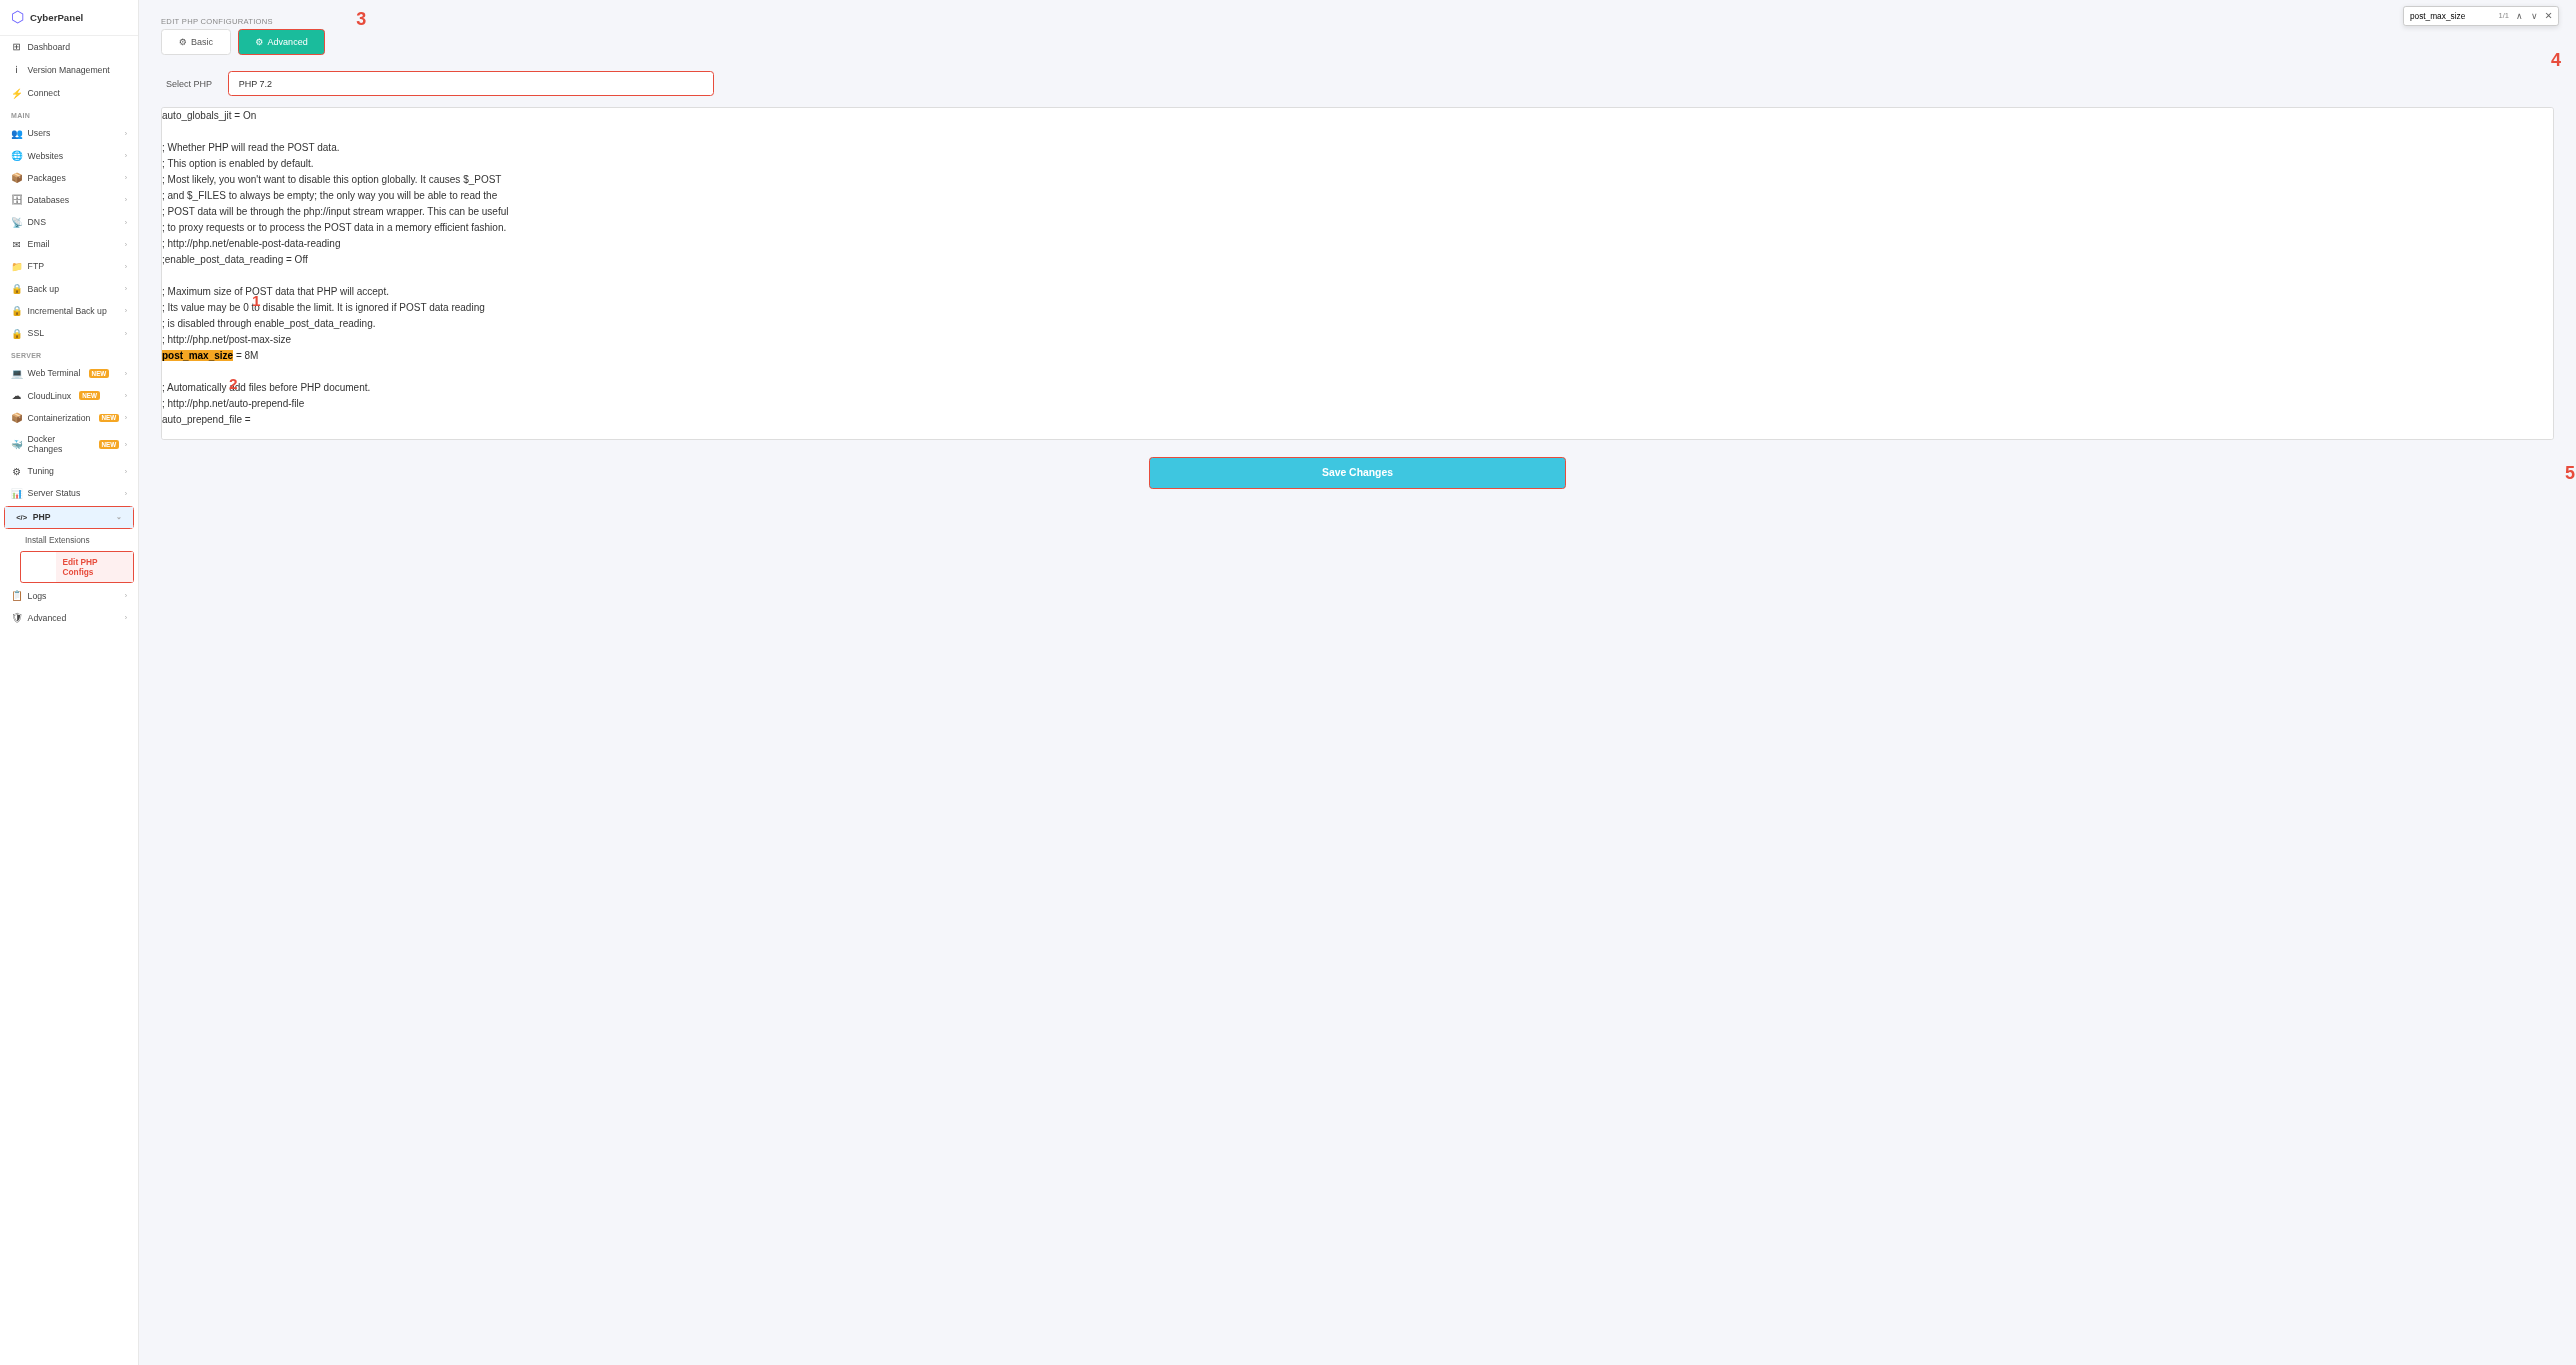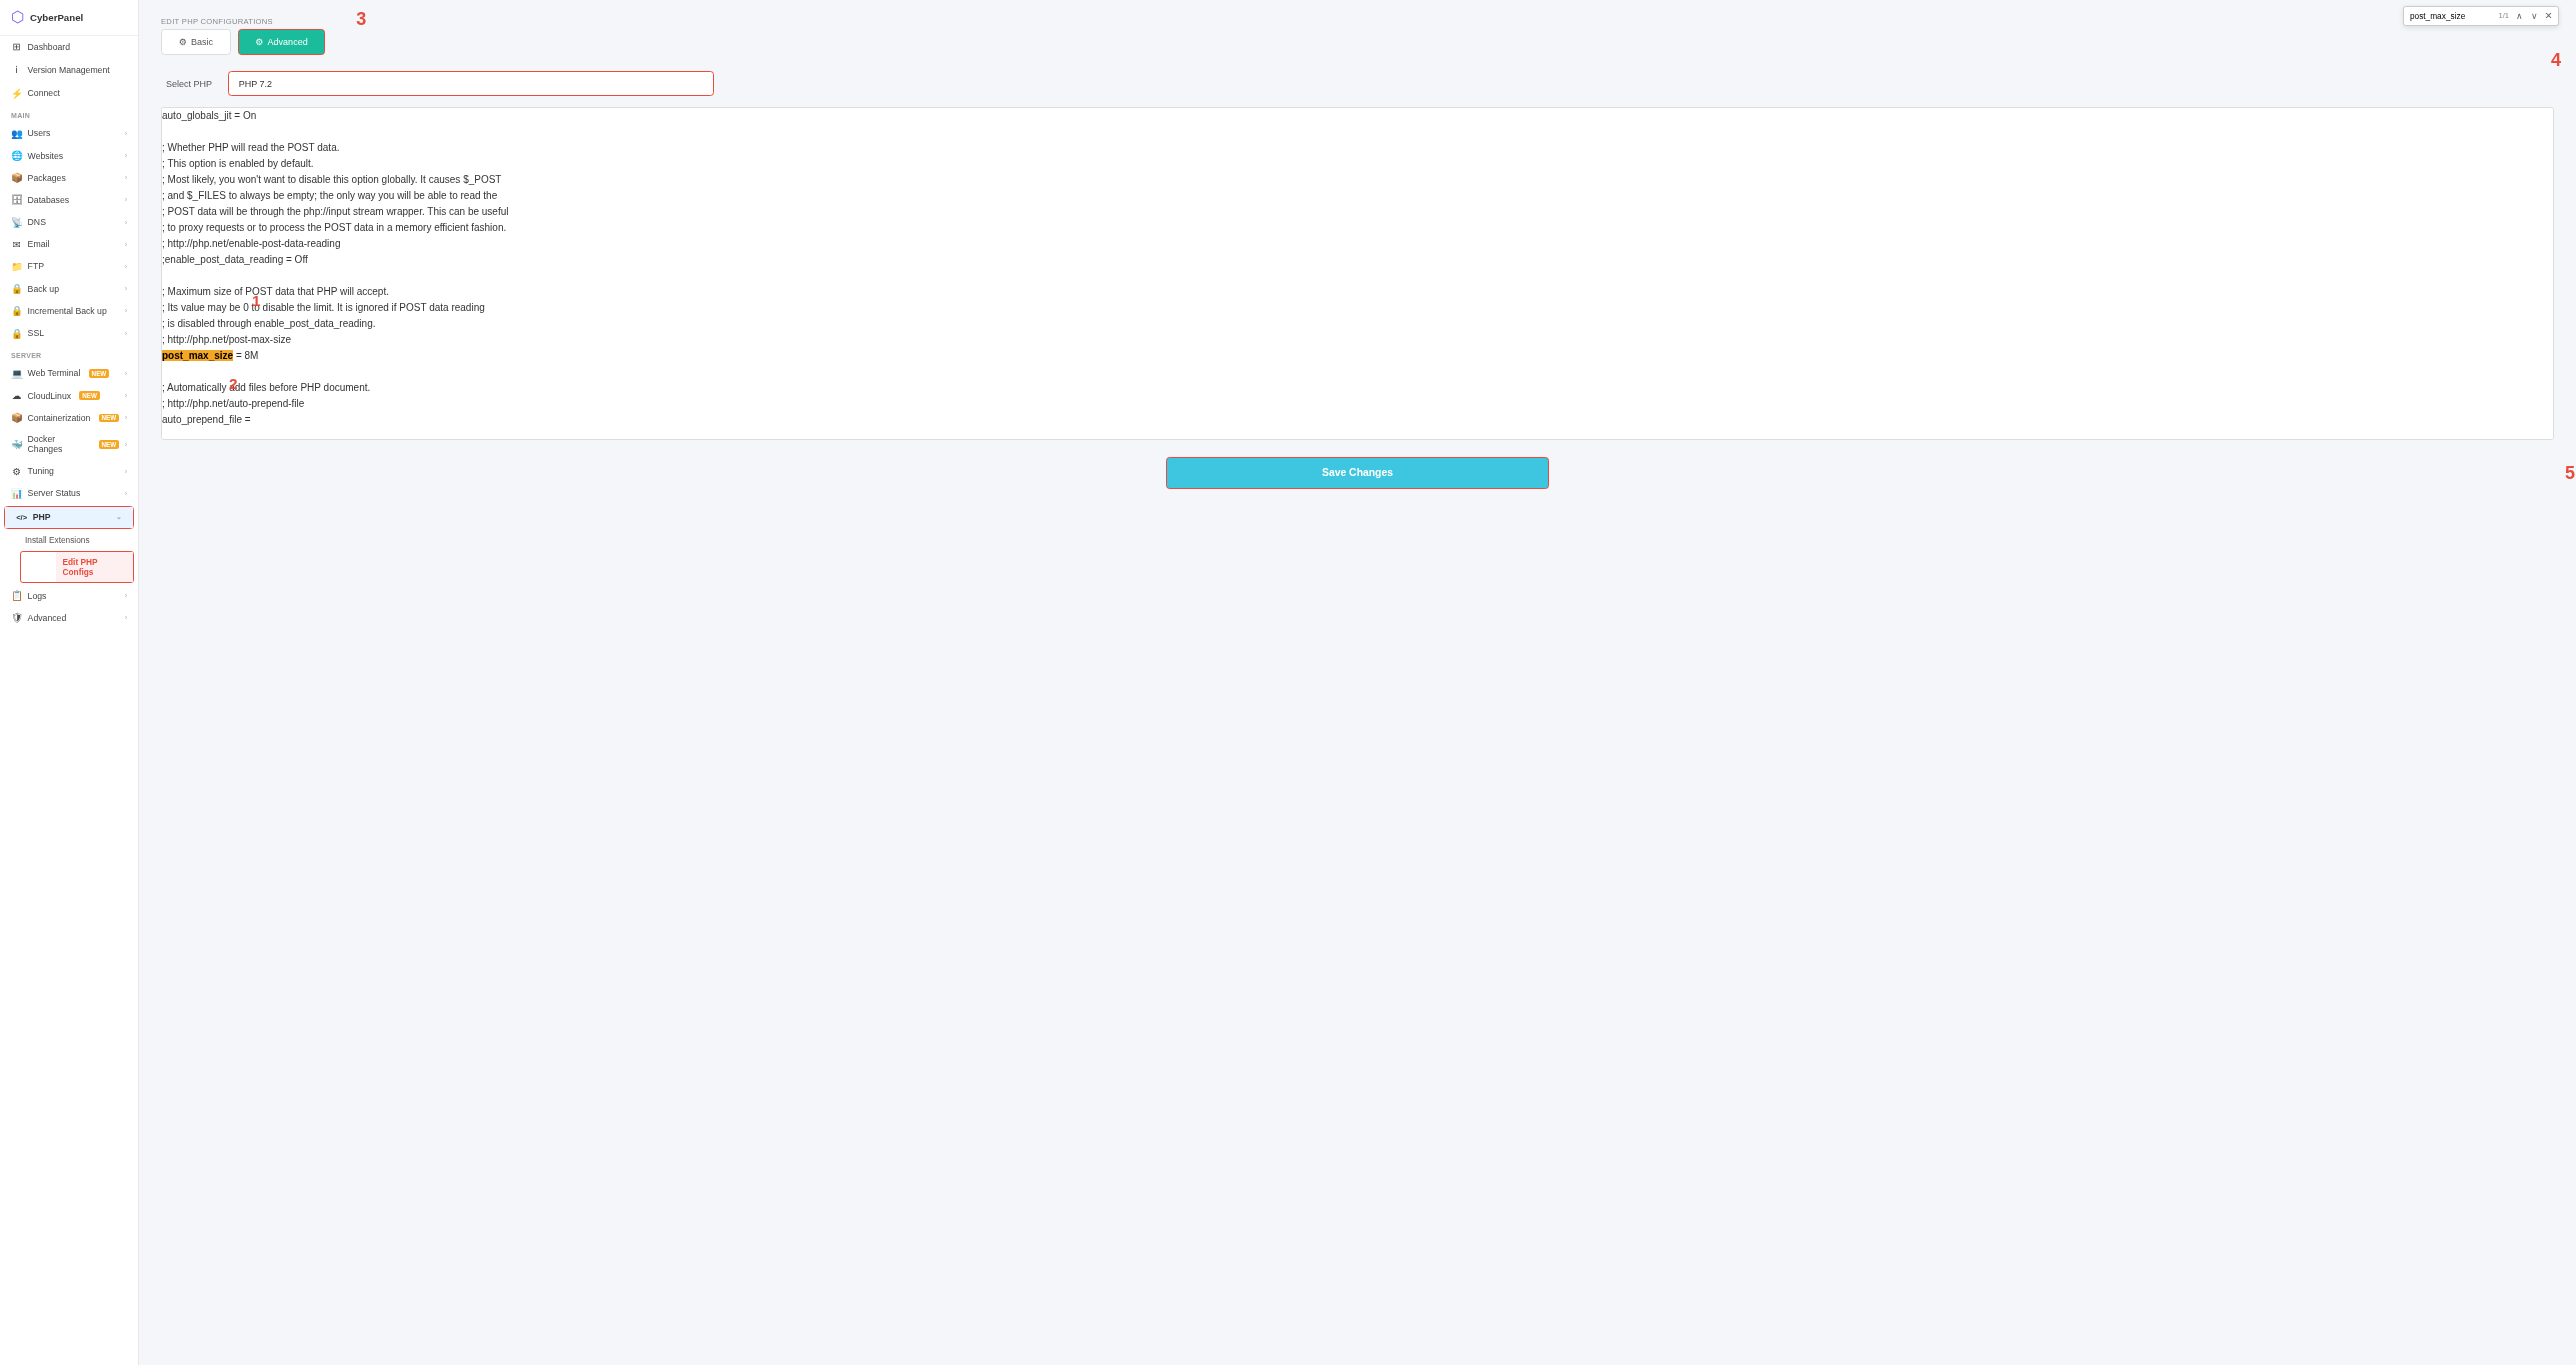--- a/index.html
+++ b/index.html
@@ -162,21 +162,21 @@
       display: flex;
       justify-content: center;
       margin-top: 16.7px;
     }
     .save-btn {
       background: #3ec6e0;
       color: #fff;
       border: 1.4px solid #e74c3c;
       border-radius: 3.5px;
       padding: 9.7px 0;
-      width: 383px;
+      width: 417px;
       font-size: 10.4px;
       font-weight: 600;
       cursor: pointer;
       text-align: center;
     }
 
     
     .search-bar {
       position: absolute;
       top: 5.6px;

